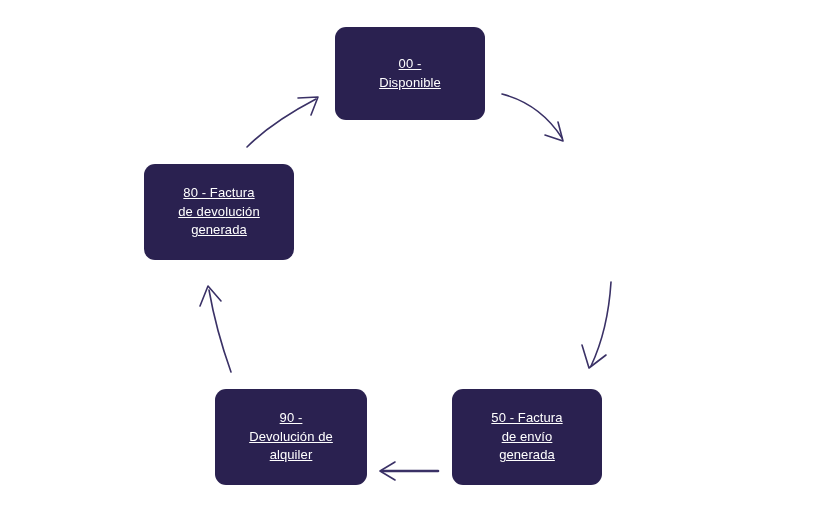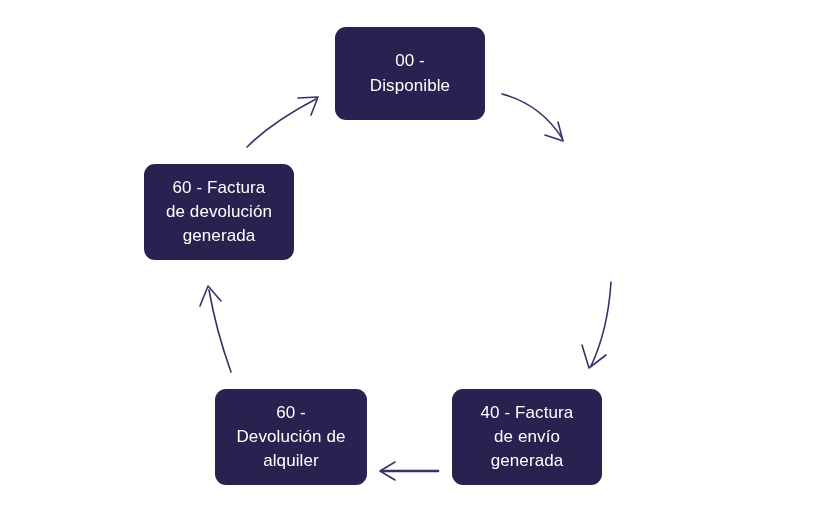--- a/index.html
+++ b/index.html
@@ -20,26 +20,27 @@
   .node {
     position: absolute;
     box-sizing: border-box;
     background: #2a2150;
     border-radius: 11px;
     color: #ffffff;
     display: flex;
     align-items: center;
     justify-content: center;
     text-align: center;
-    font-size: 17px;
+    font-size: 13px;
     line-height: 1.42;
     font-weight: 400;
     letter-spacing: 0.1px;
     padding: 4px 8px;
     white-space: pre-line;
+    text-decoration: underline;
   }
   .node-label {
     display: block;
     width: 100%;
   }
   #arrows {
     position: absolute;
     left: 0;
     top: 0;
     width: 833px;
@@ -100,30 +101,30 @@
     </g>
   </svg>
 
   <div class="node" style="left:335px; top:27px; width:150px; height:93px;">
     <span class="node-label">00 -
 Disponible</span>
   </div>
 
 
   <div class="node" style="left:452px; top:389px; width:150px; height:96px;">
-    <span class="node-label">40 - Factura
+    <span class="node-label">50 - Factura
 de envío
 generada</span>
   </div>
 
   <div class="node" style="left:215px; top:389px; width:152px; height:96px;">
-    <span class="node-label">60 -
+    <span class="node-label">90 -
 Devolución de
 alquiler</span>
   </div>
 
   <div class="node" style="left:144px; top:164px; width:150px; height:96px;">
-    <span class="node-label">60 - Factura
+    <span class="node-label">80 - Factura
 de devolución
 generada</span>
   </div>
 
 </div>
 
 </body></html>

